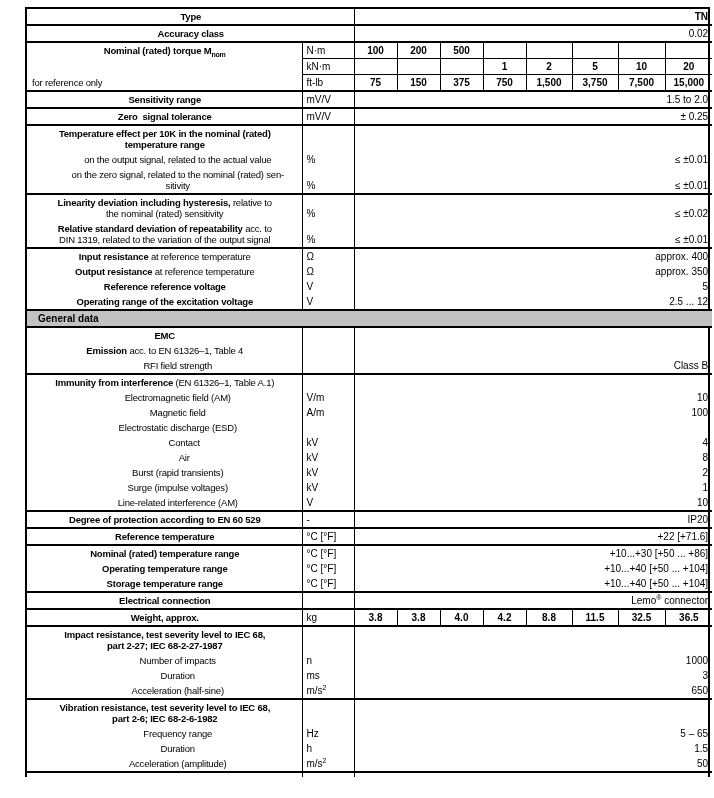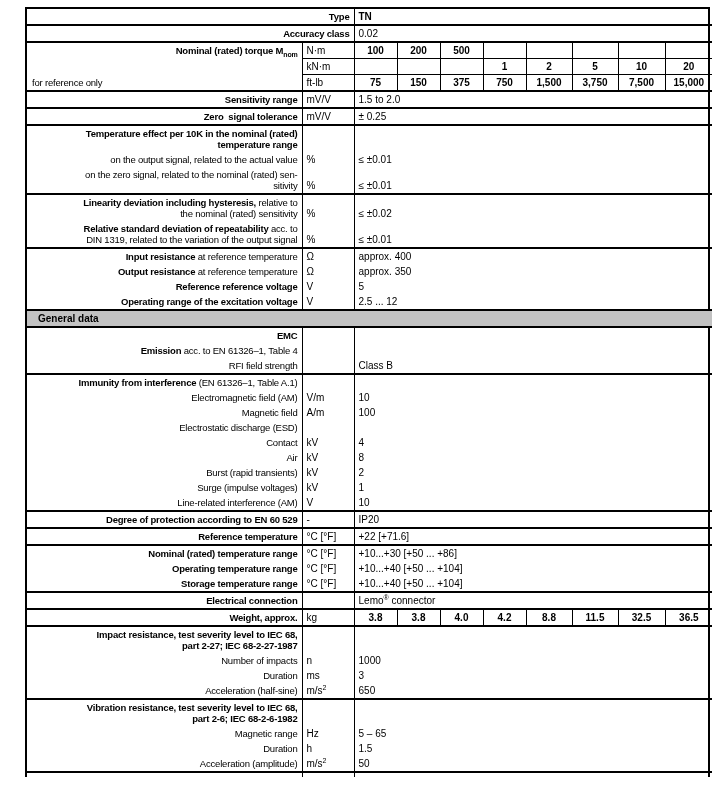--- a/index.html
+++ b/index.html
@@ -15,29 +15,29 @@
   .table-wrap{
     position:absolute;left:25px;top:7px;width:685px;
     border:2px solid var(--border);border-bottom:none;box-sizing:border-box;
   }
   table{width:100%;border-collapse:collapse;table-layout:fixed;}
   td{
     padding:2px 4px;font-size:10px;line-height:11px;vertical-align:middle;
     overflow:hidden;box-sizing:border-box;
   }
   td.label{
-    text-align:right;border-right:1px solid var(--border);
+    text-align:center;border-right:1px solid var(--border);
     font-size:9.5px;letter-spacing:-0.2px;white-space:nowrap;padding-left:5px;
   }
   td.label.ind1{padding-left:31px;}
   td.label.ind2{padding-left:44px;}
   td.label.rel{position:relative;vertical-align:top;}
   .label-bottom{position:absolute;left:5px;bottom:2px;font-weight:normal;}
   td.unit{border-right:1px solid var(--border);}
-  td.value{text-align:left;}
+  td.value{text-align:right;}
   td.vcell{text-align:center;border-right:1px solid var(--border);}
   td.vcell.last{border-right:none;}
   td.section{
     background:var(--section-bg);font-weight:bold;text-align:left;
     padding-left:11px;font-size:10px;
   }
   .b{font-weight:bold;}
   tr.bt-thick > td{border-top:2px solid var(--border);}
   tr.bt-thin  > td{border-top:1px solid var(--border);}
   tr.bt-none  > td{border-top:none;}
@@ -284,21 +284,21 @@
           <td class="label ind1"><span class="">Acceleration (half-sine)</span></td>
           <td class="unit">m/s<sup>2</sup></td>
           <td class="value" colspan="8">650</td>
         </tr>
         <tr class="bt-thick">
           <td class="label ind0"><span class="b">Vibration resistance, test severity level to IEC 68,<br>part 2-6; IEC 68-2-6-1982</span></td>
           <td class="unit"></td>
           <td class="value" colspan="8"></td>
         </tr>
         <tr class="bt-none">
-          <td class="label ind1"><span class="">Magnetic range</span></td>
+          <td class="label ind1"><span class="">Frequency range</span></td>
           <td class="unit">Hz</td>
           <td class="value" colspan="8">5 – 65</td>
         </tr>
         <tr class="bt-none">
           <td class="label ind1"><span class="">Duration</span></td>
           <td class="unit">h</td>
           <td class="value" colspan="8">1.5</td>
         </tr>
         <tr class="bt-none">
           <td class="label ind1"><span class="">Acceleration (amplitude)</span></td>

